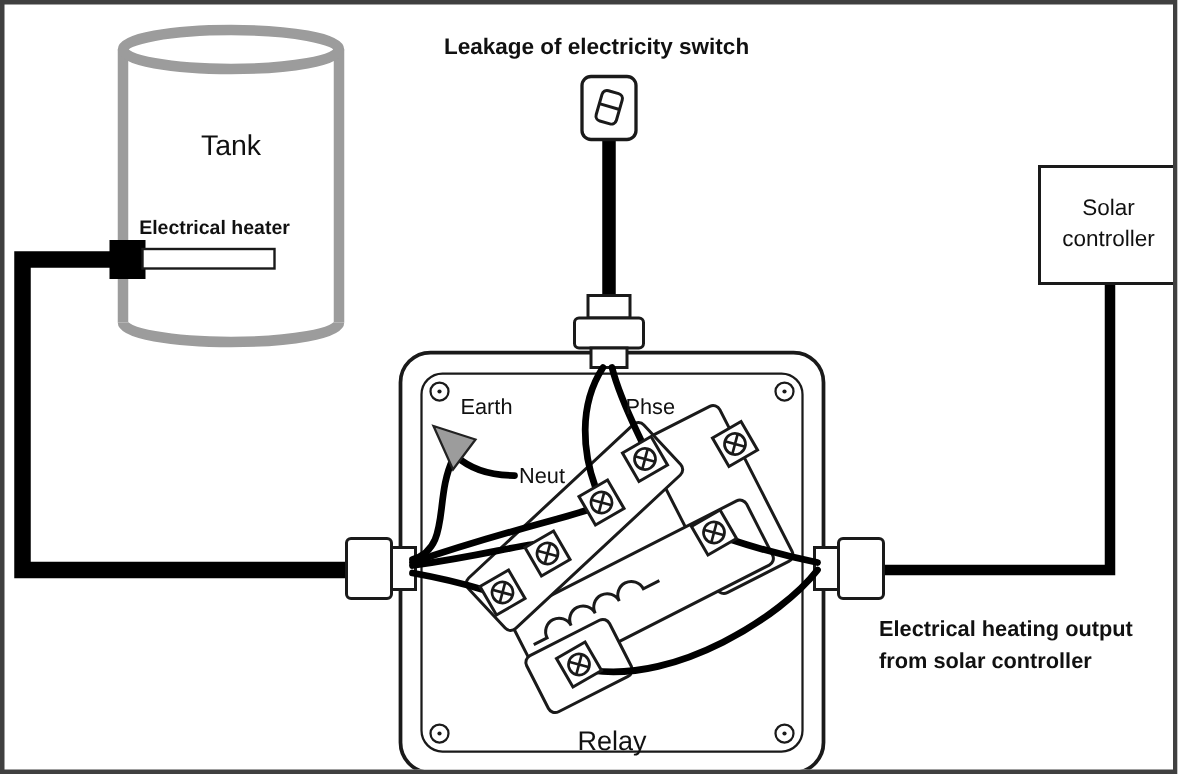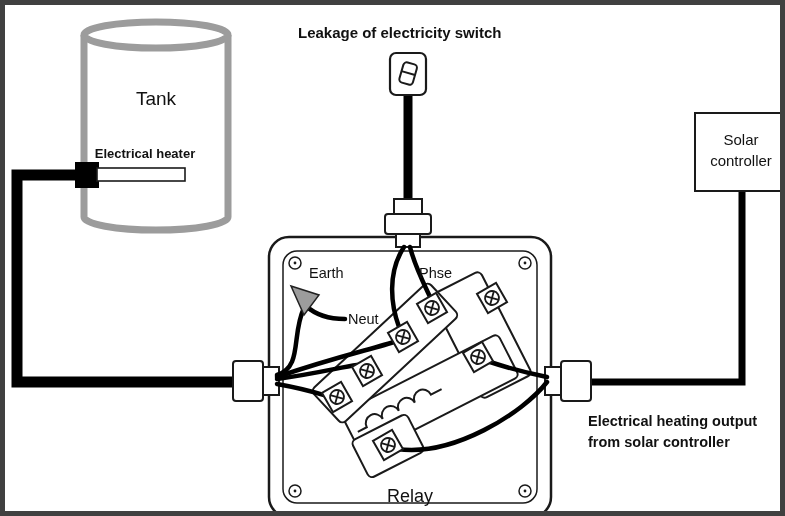--- a/index.html
+++ b/index.html
@@ -1,19 +1,19 @@
 <!DOCTYPE html>
 <html><head>
 <meta charset="utf-8">
 <style>
   html,body{margin:0;padding:0;background:#e8e8e8;}
   body{font-family:"Liberation Sans", sans-serif;}
   .canvas{
     position:relative;width:785px;height:516px;background:#ffffff;
-    border:5px solid #404040;box-sizing:border-box;overflow:hidden;margin:0 auto;
+    border:3px solid #404040;box-sizing:border-box;overflow:hidden;margin:0 auto;
   }
   svg{display:block;}
   text{font-family:"Liberation Sans", sans-serif;fill:#111;}
   .t-bold{font-weight:bold;}
 </style>
 </head>
 <body>
 
 <div class="canvas">
 <svg viewBox="0 0 785 516" width="785" height="516">

